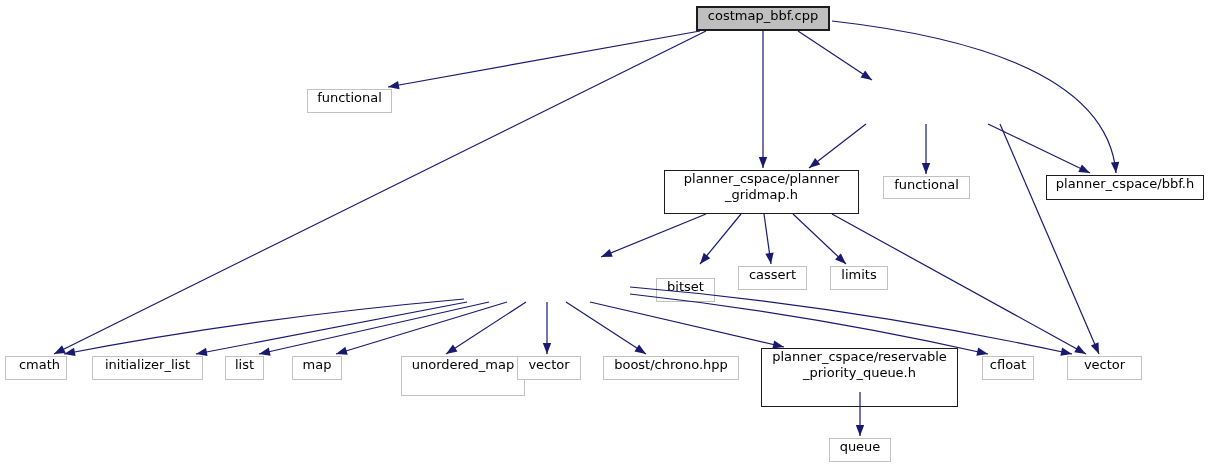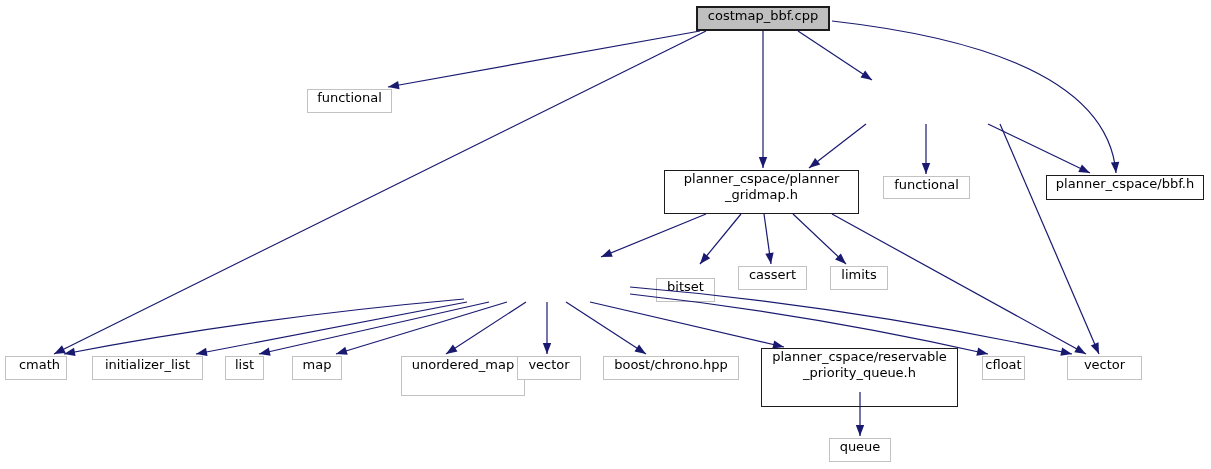--- a/index.html
+++ b/index.html
@@ -77,21 +77,21 @@
     <div class="node plain" style="left: 517px; top: 356px; width: 64px; height: 24px;">
       <span class="label">vector</span>
     </div>
     <div class="node plain" style="left: 603px; top: 356px; width: 136px; height: 24px;">
       <span class="label">boost/chrono.hpp</span>
     </div>
     <div class="node linked" style="left: 761px; top: 348px; width: 197px; height: 59px;">
       <span class="label">planner_cspace/reservable
 _priority_queue.h</span>
     </div>
-    <div class="node plain" style="left: 982px; top: 356px; width: 43px; height: 24px;">
+    <div class="node plain" style="left: 982px; top: 356px; width: 52px; height: 24px;">
       <span class="label">cfloat</span>
     </div>
     <div class="node plain" style="left: 1067px; top: 356px; width: 75px; height: 24px;">
       <span class="label">vector</span>
     </div>
     <div class="node plain" style="left: 829px; top: 438px; width: 62px; height: 24px;">
       <span class="label">queue</span>
     </div>
     <svg id="edges" width="1211" height="469">
       <g>

